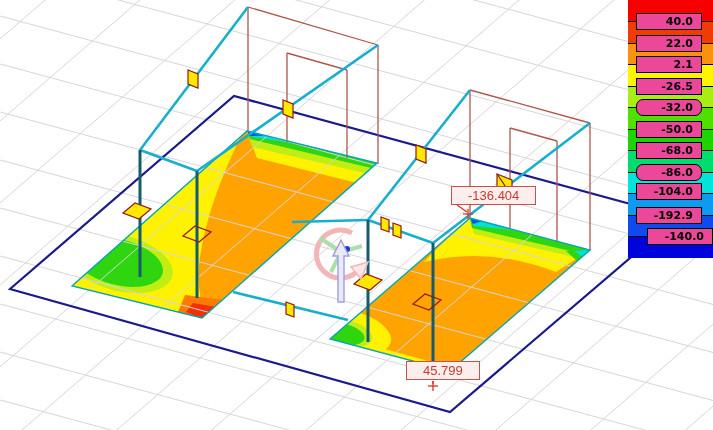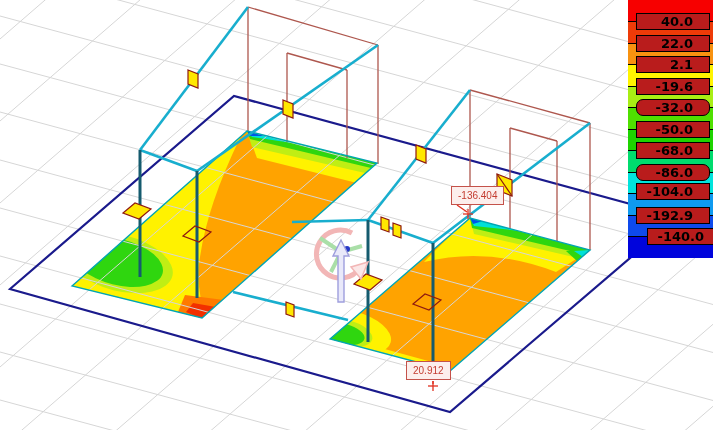--- a/index.html
+++ b/index.html
@@ -8,37 +8,37 @@
     background:var(--c-background,#fff);
     font-family:"Liberation Sans",sans-serif;
   }
   #scene{position:absolute;left:0;top:0;}
   
   .value-label{
     position:absolute;
     border:1px solid var(--c-label_border);
     background:var(--c-label_bg);
     color:var(--c-label_text);
-    font-size:10px;line-height:17px;
-    padding:0 6px;white-space:nowrap;
+    font-size:13px;line-height:17px;
+    padding:0 16px;white-space:nowrap;
     font-family:"Liberation Sans",sans-serif;
   }
   #min-label{left:451px;top:186px;}
   #max-label{left:406px;top:361px;}
   
   #legend{position:absolute;right:0;top:0;width:85px;height:258px;}
   .legend-band{width:100%;}
   .legend-tick{
     position:absolute;left:0;width:100%;height:1px;background:#000;
   }
   .legend-box{
     position:absolute;left:8px;width:56px;height:15px;
-    background:#b91c1c;border:1px solid #000;
-    font-size:13px;font-weight:bold;color:#000;
-    text-align:right;line-height:15px;padding-right:16px;
+    background:#ec4899;border:1px solid #000;
+    font-size:11px;font-weight:bold;color:#000;
+    text-align:right;line-height:15px;padding-right:8px;
     font-family:"DejaVu Sans","Liberation Sans",sans-serif;
   }
 </style>
 </head>
 <body>
 
 <div id="viewport">
 
 <svg id="scene" width="713" height="430" viewBox="0 0 713 430">
 
@@ -184,21 +184,21 @@
     <line x1="457" y1="205" x2="467" y2="212"></line>
     <line x1="463" y1="214" x2="473" y2="214"></line>
     <line x1="468" y1="209" x2="468" y2="219"></line>
     <line x1="433" y1="381" x2="433" y2="384"></line>
     <line x1="428" y1="386" x2="438" y2="386"></line>
     <line x1="433" y1="381" x2="433" y2="391"></line>
   </g>
 </svg>
 
 <div id="min-label" class="value-label">-136.404</div>
-<div id="max-label" class="value-label">20.912</div>
+<div id="max-label" class="value-label">45.799</div>
 
 <div id="legend">
       <div class="legend-band" style="height: 21.5px; background: rgb(247, 0, 0);"></div>
       <div class="legend-band" style="height: 21.5px; background: rgb(238, 59, 8);"></div>
       <div class="legend-band" style="height: 21.5px; background: rgb(248, 146, 16);"></div>
       <div class="legend-band" style="height: 21.5px; background: rgb(255, 244, 0);"></div>
       <div class="legend-band" style="height: 21.5px; background: rgb(168, 238, 20);"></div>
       <div class="legend-band" style="height: 21.5px; background: rgb(79, 224, 0);"></div>
       <div class="legend-band" style="height: 21.5px; background: rgb(30, 212, 0);"></div>
       <div class="legend-band" style="height: 21.5px; background: rgb(0, 220, 110);"></div>
@@ -206,21 +206,21 @@
       <div class="legend-band" style="height: 21.5px; background: rgb(14, 154, 240);"></div>
       <div class="legend-band" style="height: 21.5px; background: rgb(14, 74, 236);"></div>
       <div class="legend-band" style="height: 21.5px; background: rgb(0, 4, 220);"></div>
       <div class="legend-tick" style="top: 21px;"></div>
       <div class="legend-box" style="top: 13px;">40.0</div>
       <div class="legend-tick" style="top: 42.5px;"></div>
       <div class="legend-box" style="top: 34.5px;">22.0</div>
       <div class="legend-tick" style="top: 64px;"></div>
       <div class="legend-box" style="top: 56px;">2.1</div>
       <div class="legend-tick" style="top: 85.5px;"></div>
-      <div class="legend-box" style="top: 77.5px;">-19.6</div>
+      <div class="legend-box" style="top: 77.5px;">-26.5</div>
       <div class="legend-tick" style="top: 107px;"></div>
       <div class="legend-box" style="top: 99px; border-radius: 7px;">-32.0</div>
       <div class="legend-tick" style="top: 128.5px;"></div>
       <div class="legend-box" style="top: 120.5px;">-50.0</div>
       <div class="legend-tick" style="top: 150px;"></div>
       <div class="legend-box" style="top: 142px;">-68.0</div>
       <div class="legend-tick" style="top: 171.5px;"></div>
       <div class="legend-box" style="top: 163.5px; border-radius: 7px;">-86.0</div>
       <div class="legend-tick" style="top: 193px;"></div>
       <div class="legend-box" style="top: 183px;">-104.0</div>

